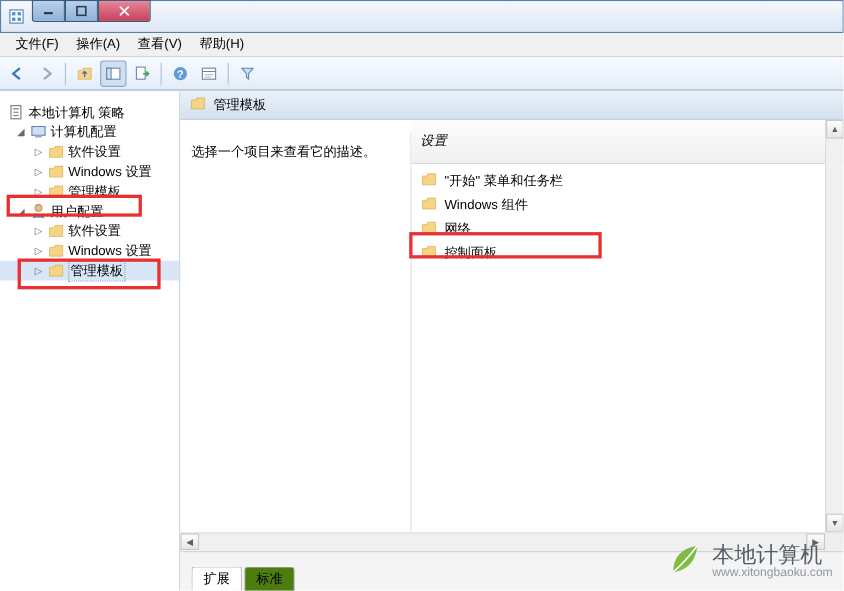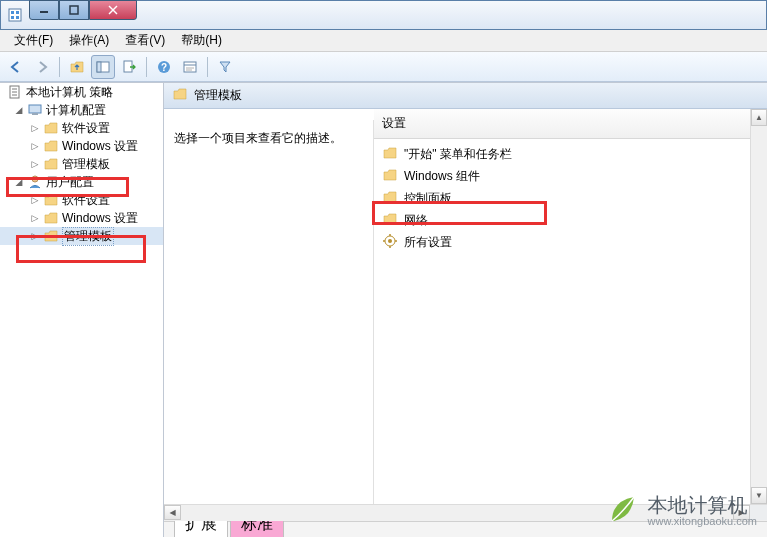--- a/index.html
+++ b/index.html
@@ -20,21 +20,21 @@
 .menubar .menu-item { padding: 2px 8px; cursor: default; }
 
 
 .toolbar { height: 30px; background: linear-gradient(#f7fbff, #e3edf9); border-bottom: 1px solid #b8c8dc; display: flex; align-items: center; padding: 0 4px; gap: 2px; }
 .tool-btn { width: 24px; height: 24px; display: flex; align-items: center; justify-content: center; border: 1px solid transparent; cursor: default; }
 .tool-btn.active { border-color: #8ea8c8; background: #d0e0f0; border-radius: 3px; }
 .tool-sep { width: 1px; height: 20px; background: #b0c0d0; margin: 0 3px; }
 
 
 .main { display: flex; height: calc(537px - 30px - 22px - 30px); border-top: 1px solid #c0c8d4; }
-.tree-pane { width: 164px; background: #fff; border-right: 1px solid #c0c8d4; overflow: hidden; padding: 0 0; }
+.tree-pane { width: 164px; background: #fff; border-right: 1px solid #c0c8d4; overflow: hidden; padding: 10px 0; }
 .content-pane { flex: 1; display: flex; flex-direction: column; position: relative; }
 
 
 .tree { font-size: 12px; }
 .tree-row { display: flex; align-items: center; height: 18px; padding-left: 4px; white-space: nowrap; position: relative; }
 .tree-toggle { width: 10px; text-align: center; font-size: 9px; color: #6a6a6a; cursor: default; }
 .tree-icon { width: 16px; height: 16px; margin: 0 3px; flex-shrink: 0; }
 .tree-label { cursor: default; }
 .tree-row.selected { background: #d8e6f5; }
 .tree-row.selected .tree-label { border: 1px dotted #7aa0c8; padding: 0 1px; }
@@ -44,28 +44,28 @@
 
 .red-box { position: absolute; border: 3px solid #e83030; pointer-events: none; z-index: 10; }
 
 
 .content-header { height: 26px; background: linear-gradient(#eaf1f9, #d4e1f0); border-bottom: 1px solid #b8c8dc; display: flex; align-items: center; padding: 0 8px; font-size: 12px; gap: 6px; }
 
 
 .content-body { flex: 1; display: flex; background: #fff; overflow: hidden; }
 .detail-left { width: 210px; padding: 10px 10px; font-size: 12px; border-right: 1px solid #e0e0e0; margin-top: 11px; }
 .detail-right { flex: 1; display: flex; flex-direction: column; }
-.col-header { height: 30px; border-bottom: 1px solid #d8d8d8; display: flex; align-items: center; padding: 0 8px; font-size: 12px; background: linear-gradient(#fdfdfd,#f0f0f0); }
+.col-header { height: 40px; border-bottom: 1px solid #d8d8d8; display: flex; align-items: center; padding: 0 8px; font-size: 12px; background: linear-gradient(#fdfdfd,#f0f0f0); font-style: italic; }
 .item-list { flex: 1; padding: 4px 0; position: relative; }
 .list-row { display: flex; align-items: center; height: 22px; padding: 0 8px; font-size: 12px; gap: 6px; }
 
 
-.content-tabs { height: 16px; display: flex; align-items: flex-end; padding-left: 10px; font-size: 16px; border-top: 1px solid #d0d0d0; background: #f4f4f4; }
+.content-tabs { height: 36px; display: flex; align-items: flex-end; padding-left: 10px; font-size: 12px; border-top: 1px solid #d0d0d0; background: #f4f4f4; }
 .ctab { padding: 2px 10px; border: 1px solid #c0c0c0; border-bottom: none; background: #fff; margin-right: 2px; border-radius: 3px 3px 0 0; cursor: default; }
-.ctab.inactive { background: #f9a8d4; }
+.ctab.inactive { background: #4d7c0f; }
 
 
 .folder-svg { fill: #f6d484; stroke: #c9a23e; stroke-width: 0.5; }
 
 
 .watermark { position: absolute; right: 10px; bottom: 6px; display: flex; align-items: center; gap: 6px; opacity: 0.95; }
 .watermark .wm-text { font-size: 20px; font-weight: 500; color: #4a5560; font-family: "SimHei","Microsoft YaHei"; line-height: 1; }
 .watermark .wm-sub { font-size: 11px; color: #8a939c; }
 
 
@@ -273,35 +273,27 @@
           <div class="list-row">
               <span><svg width="16" height="16">
                   <path class="folder-svg" d="M2 5 L6 5 L7 3 L14 3 L14 13 L2 13 Z"></path>
                 </svg></span>
               <span>Windows 组件</span>
             </div>
           <div class="list-row">
               <span><svg width="16" height="16">
                   <path class="folder-svg" d="M2 5 L6 5 L7 3 L14 3 L14 13 L2 13 Z"></path>
                 </svg></span>
-              <span>控制面板</span>
+              <span>网络</span>
             </div>
           <div class="list-row">
               <span><svg width="16" height="16">
                   <path class="folder-svg" d="M2 5 L6 5 L7 3 L14 3 L14 13 L2 13 Z"></path>
                 </svg></span>
-              <span>网络</span>
-            </div>
-          <div class="list-row">
-              <span><svg width="16" height="16">
-                  <circle cx="8" cy="8" r="5" fill="#fff" stroke="#b89030"></circle>
-                  <circle cx="8" cy="8" r="2" fill="#b89030"></circle>
-                  <path d="M8 1 L8 3 M8 13 L8 15 M1 8 L3 8 M13 8 L15 8" stroke="#b89030" stroke-width="1.5"></path>
-                </svg></span>
-              <span>所有设置</span>
+              <span>控制面板</span>
             </div>
 
           <div class="red-box" style="left:-2px; top:62px; width:175px; height:24px;"></div>
         </div>
         <div class="fake-scroll">
           <div class="arrow">▲</div>
           <div class="arrow bottom">▼</div>
         </div>
       </div>
     </div>

